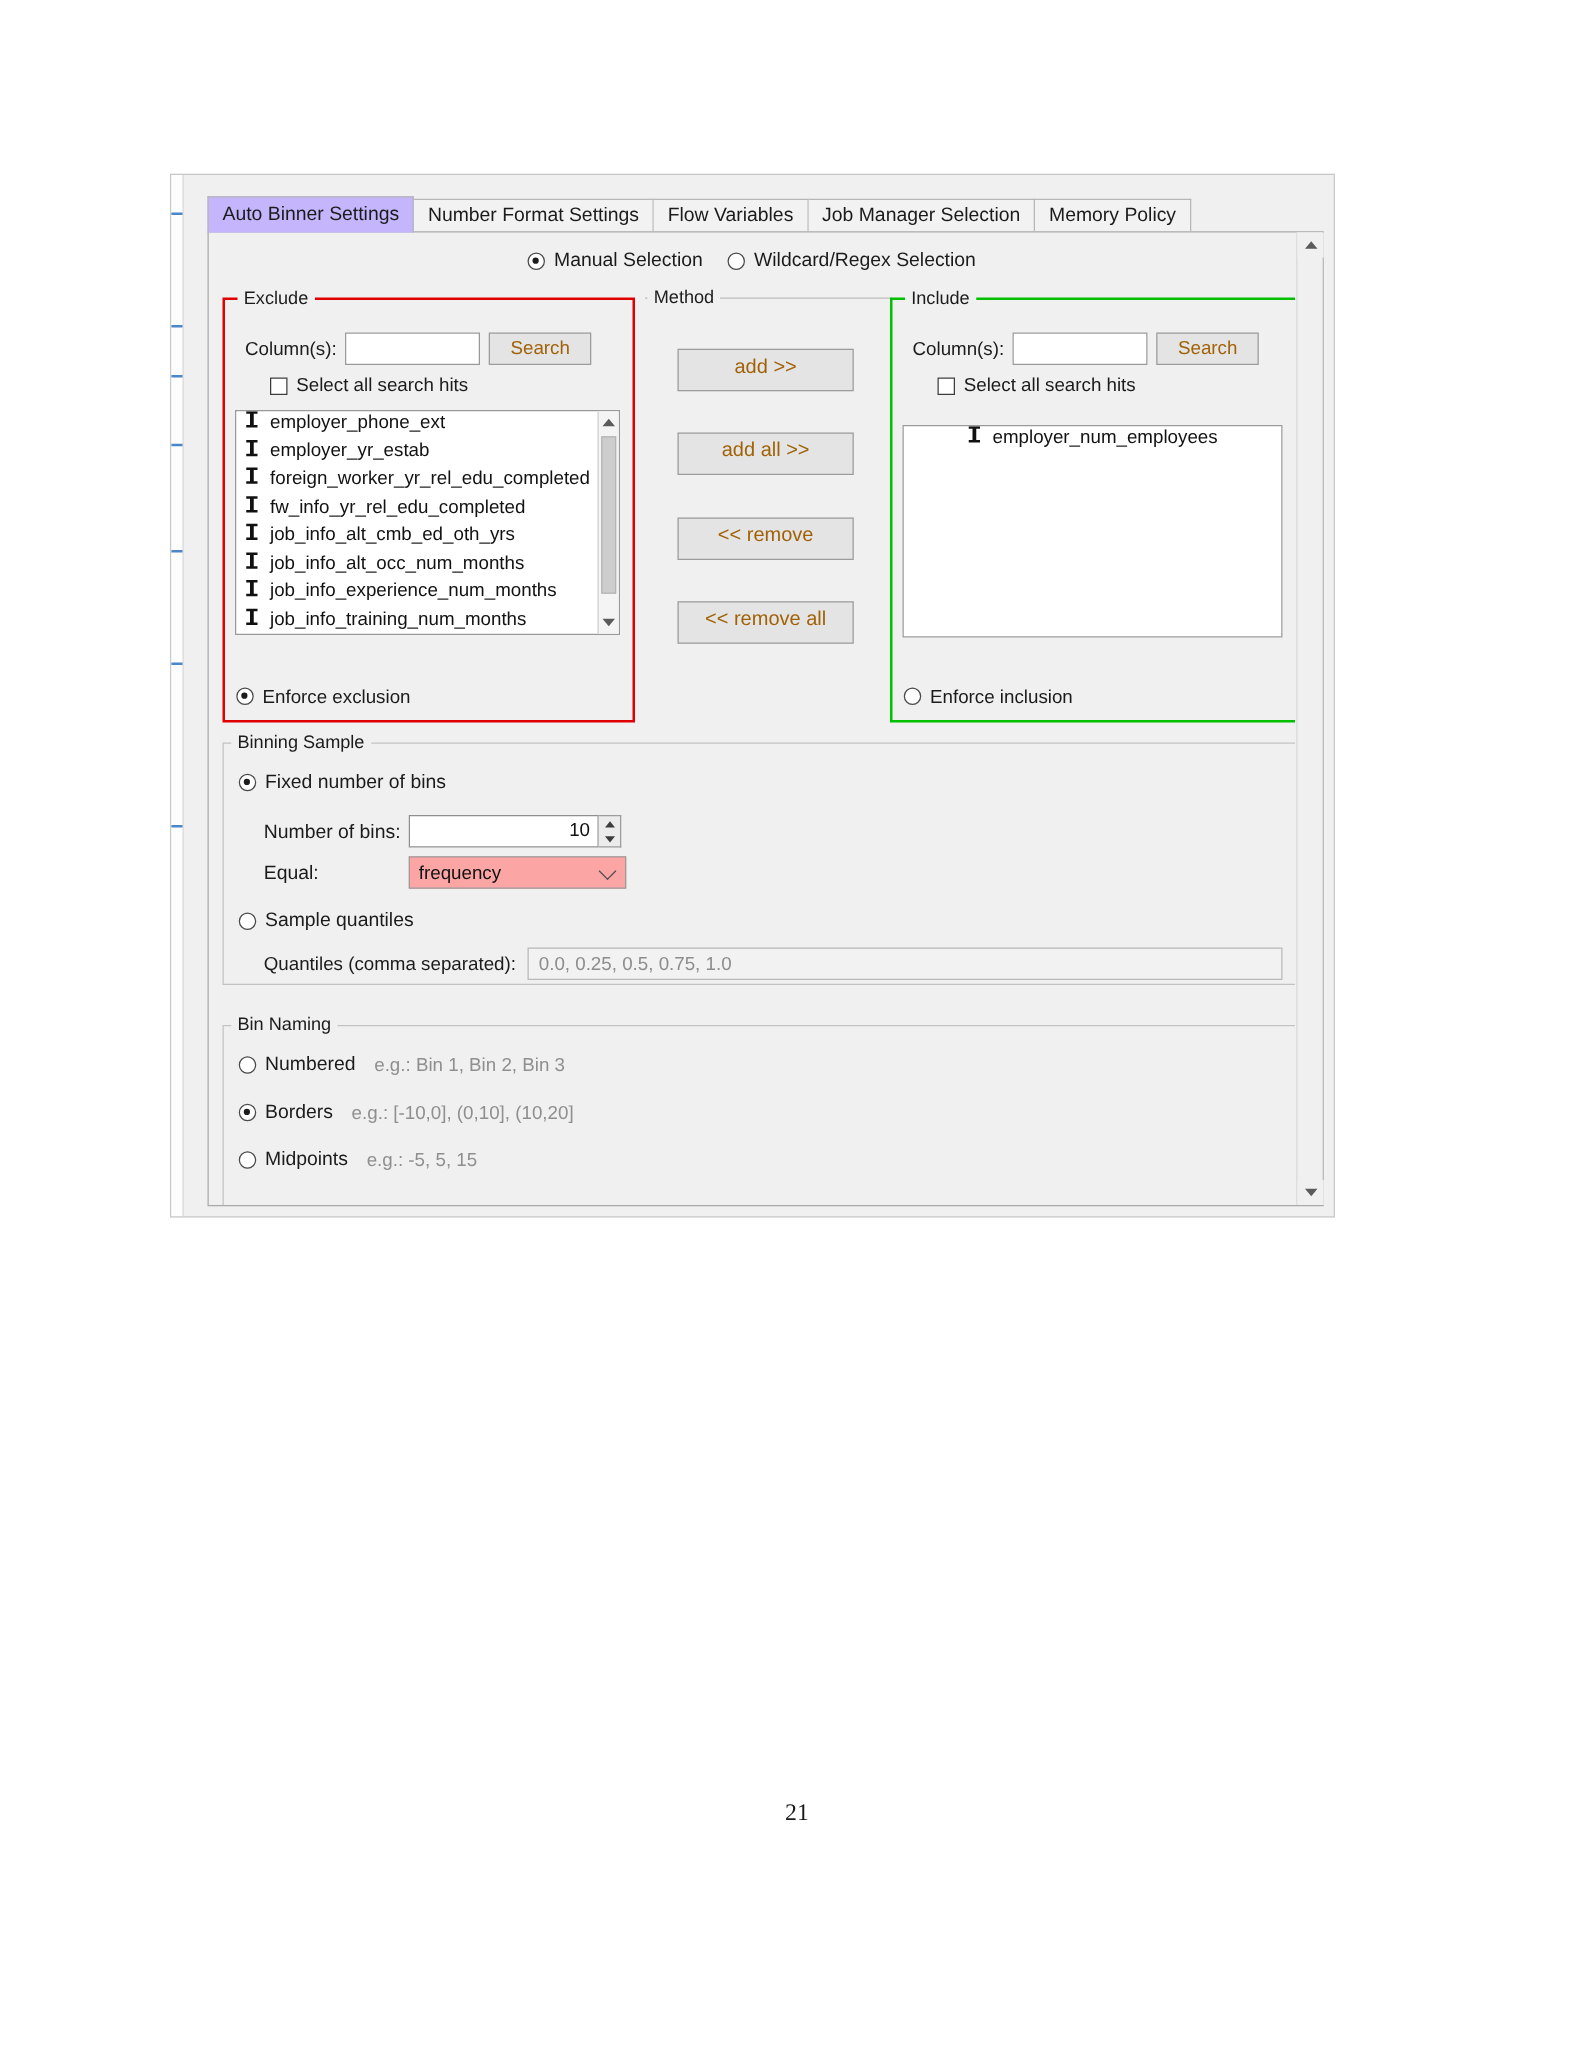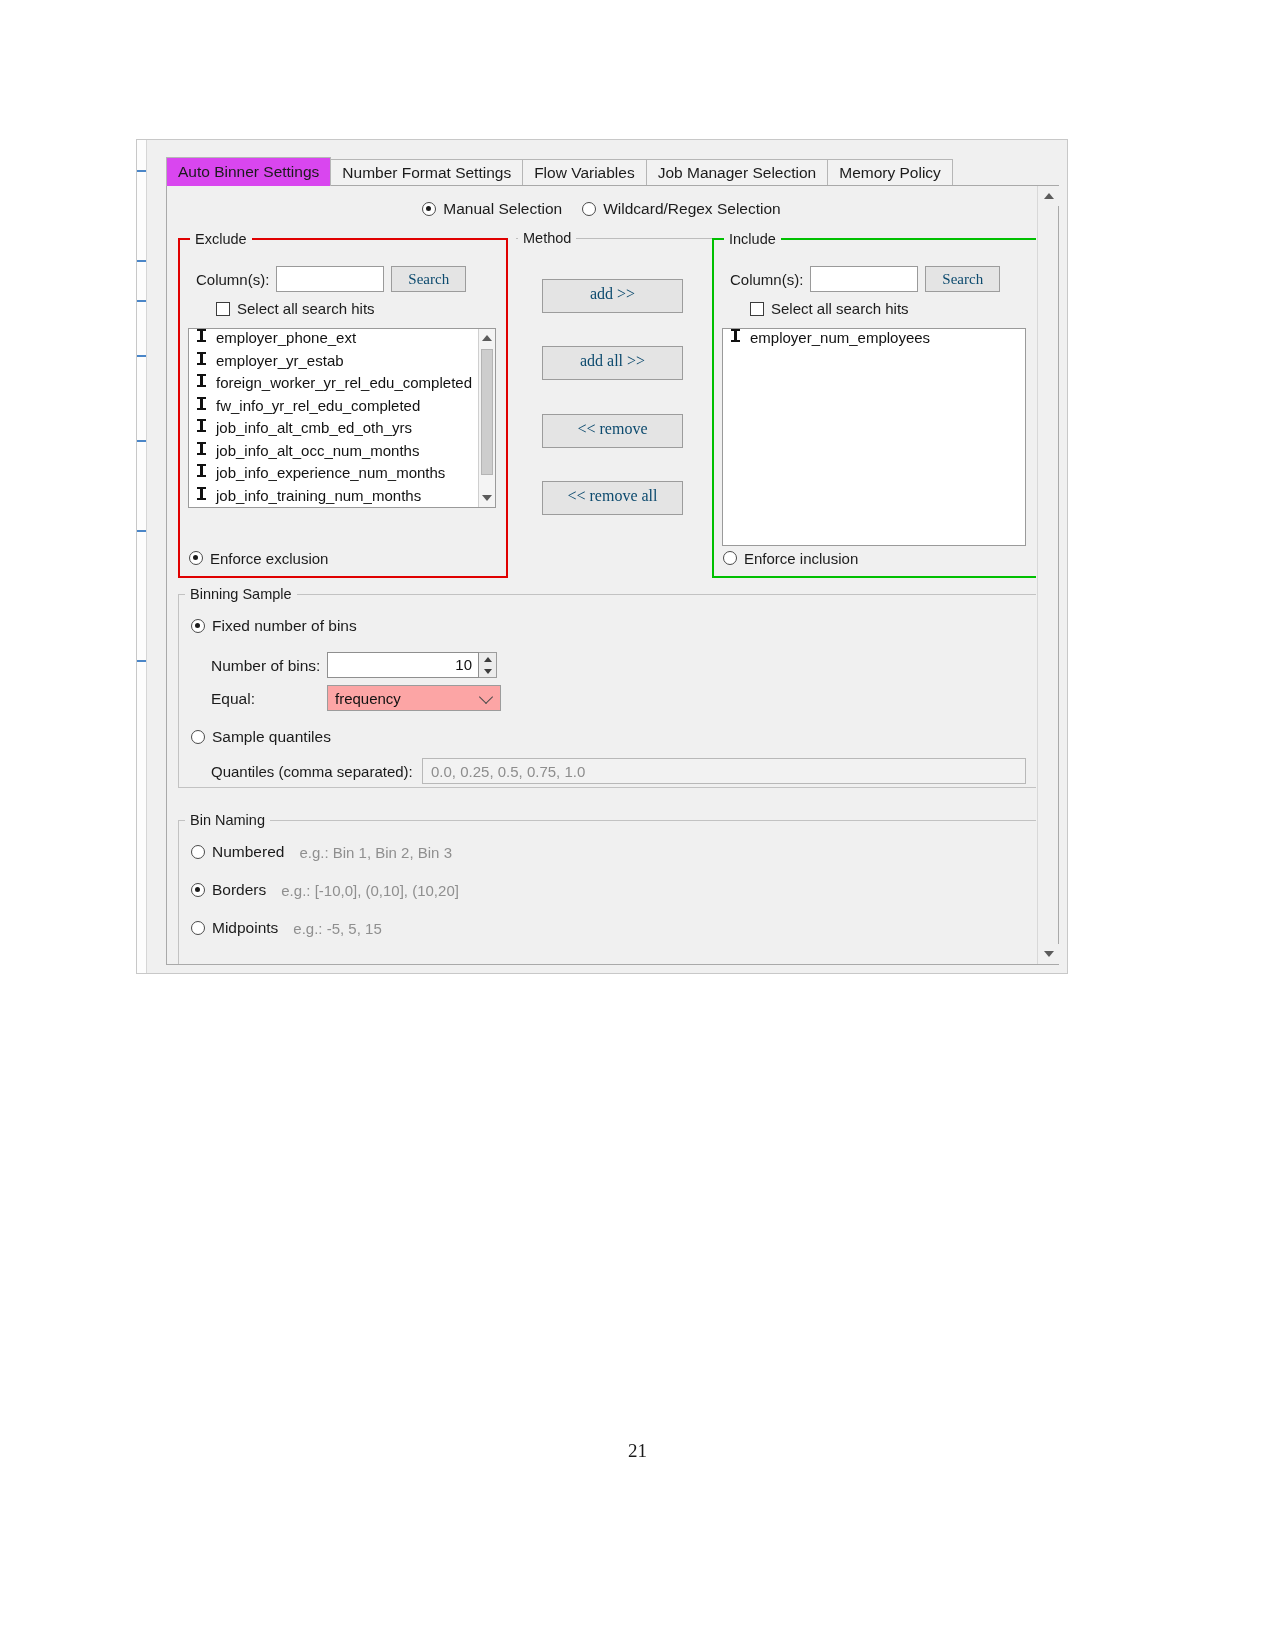--- a/index.html
+++ b/index.html
@@ -71,21 +71,21 @@
     color: #1b1b1b;
     background: #f2f2f2;
     border: 1px solid #b6b6b6;
     border-bottom: none;
     border-left: none;
     box-sizing: border-box;
     white-space: nowrap;
   }
   .tab:first-child { border-left: 1px solid #b6b6b6; }
   .tab.active {
-    background: #d946ef;
+    background: #c4b5fd;
     height: 29px;
     line-height: 28px;
     margin-bottom: -1px;
     position: relative;
     z-index: 3;
   }
 
   
   .panel {
     position: absolute;
@@ -220,43 +220,42 @@
     width: 108px; height: 26px;
     background: #ffffff;
     border: 1px solid #9a9a9a;
     box-sizing: border-box;
   }
   .btn {
     background: #e4e4e4;
     border: 1px solid #9c9c9c;
     box-sizing: border-box;
     font-size: 15px;
-    color: #0c4a6e;
+    color: #a16207;
     text-align: center;
     cursor: default;
-    font-family: Liberation Serif, serif;
   }
   .btn-search { height: 26px; line-height: 24px; padding: 0 16px; }
 
   .hits-row {
     position: absolute;
     left: 36px; top: 60px;
     font-size: 15px; color: #1b1b1b;
   }
 
   
   .listbox {
     position: absolute;
     background: #ffffff;
     border: 1px solid #9a9a9a;
     box-sizing: border-box;
     overflow: hidden;
   }
   .listbox-exclude { left: 8px; top: 88px; width: 308px; height: 180px; }
-  .listbox-include { left: 8px; top: 88px; width: 304px; height: 218px; }
+  .listbox-include { left: 8px; top: 100px; width: 304px; height: 170px; padding-left: 44px; }
   .list-scroll {
     position: absolute;
     right: 0; top: 0; bottom: 0;
     width: 17px;
     background: #f4f4f4;
     border-left: 1px solid #cfcfcf;
     box-sizing: border-box;
   }
   .list-scroll .sb-arrow {
     position: absolute; left: 0; width: 16px; height: 16px;

